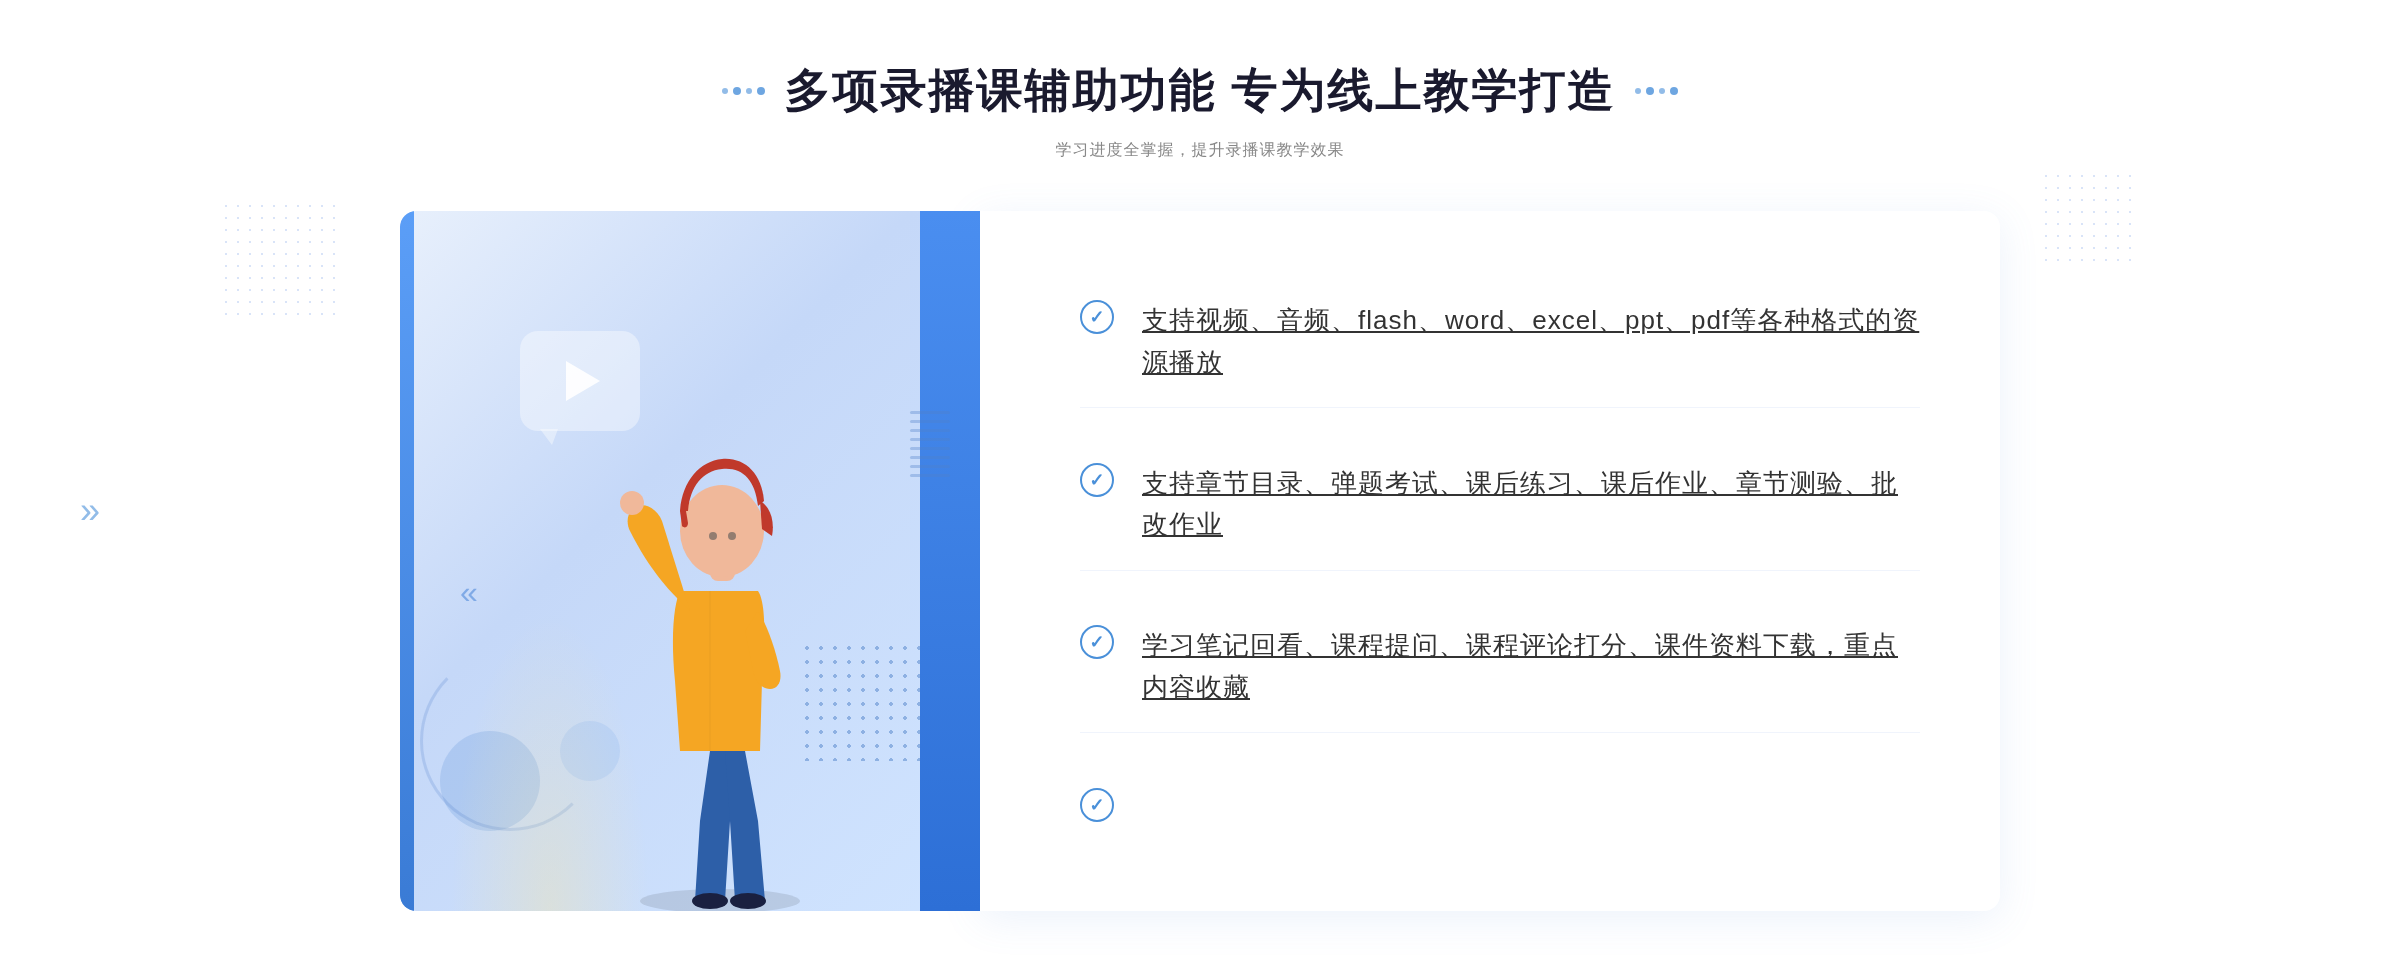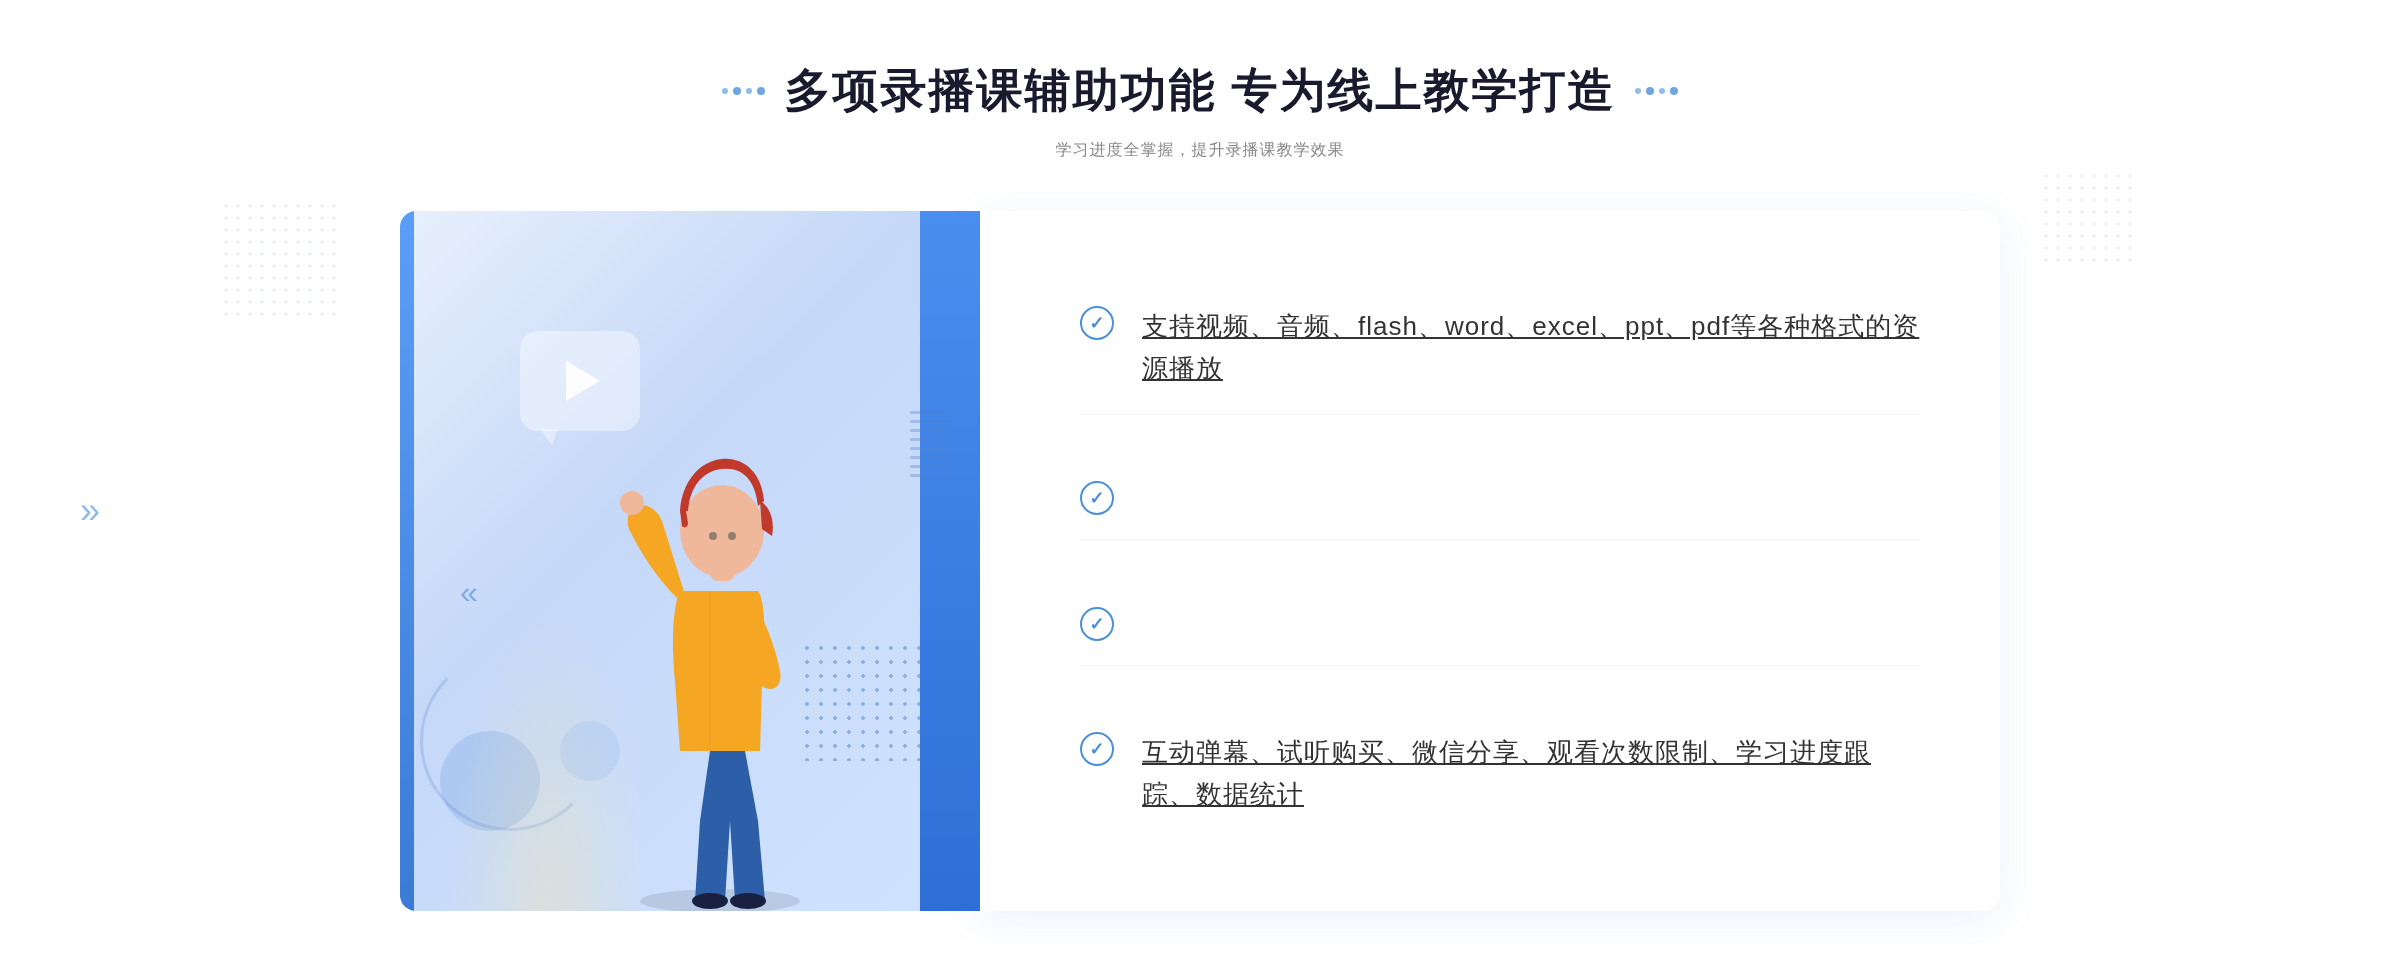--- a/index.html
+++ b/index.html
@@ -441,31 +441,32 @@
         <div class="check-circle">
           <span class="check-mark">✓</span>
         </div>
         <span class="feature-text">支持视频、音频、flash、word、excel、ppt、pdf等各种格式的资源播放</span>
       </div>
 
       <div class="feature-item">
         <div class="check-circle">
           <span class="check-mark">✓</span>
         </div>
+        <span class="feature-text">支持章节目录、弹题考试、课后练习、课后作业、章节测验、批改作业</span>
       </div>
 
       <div class="feature-item">
         <div class="check-circle">
           <span class="check-mark">✓</span>
         </div>
+        <span class="feature-text">学习笔记回看、课程提问、课程评论打分、课件资料下载，重点内容收藏</span>
       </div>
 
       <div class="feature-item">
         <div class="check-circle">
           <span class="check-mark">✓</span>
         </div>
-        <span class="feature-text">互动弹幕、试听购买、微信分享、观看次数限制、学习进度跟踪、数据统计</span>
       </div>
 
     </div>
   </div>
 
 </div>
 
 </body></html>

